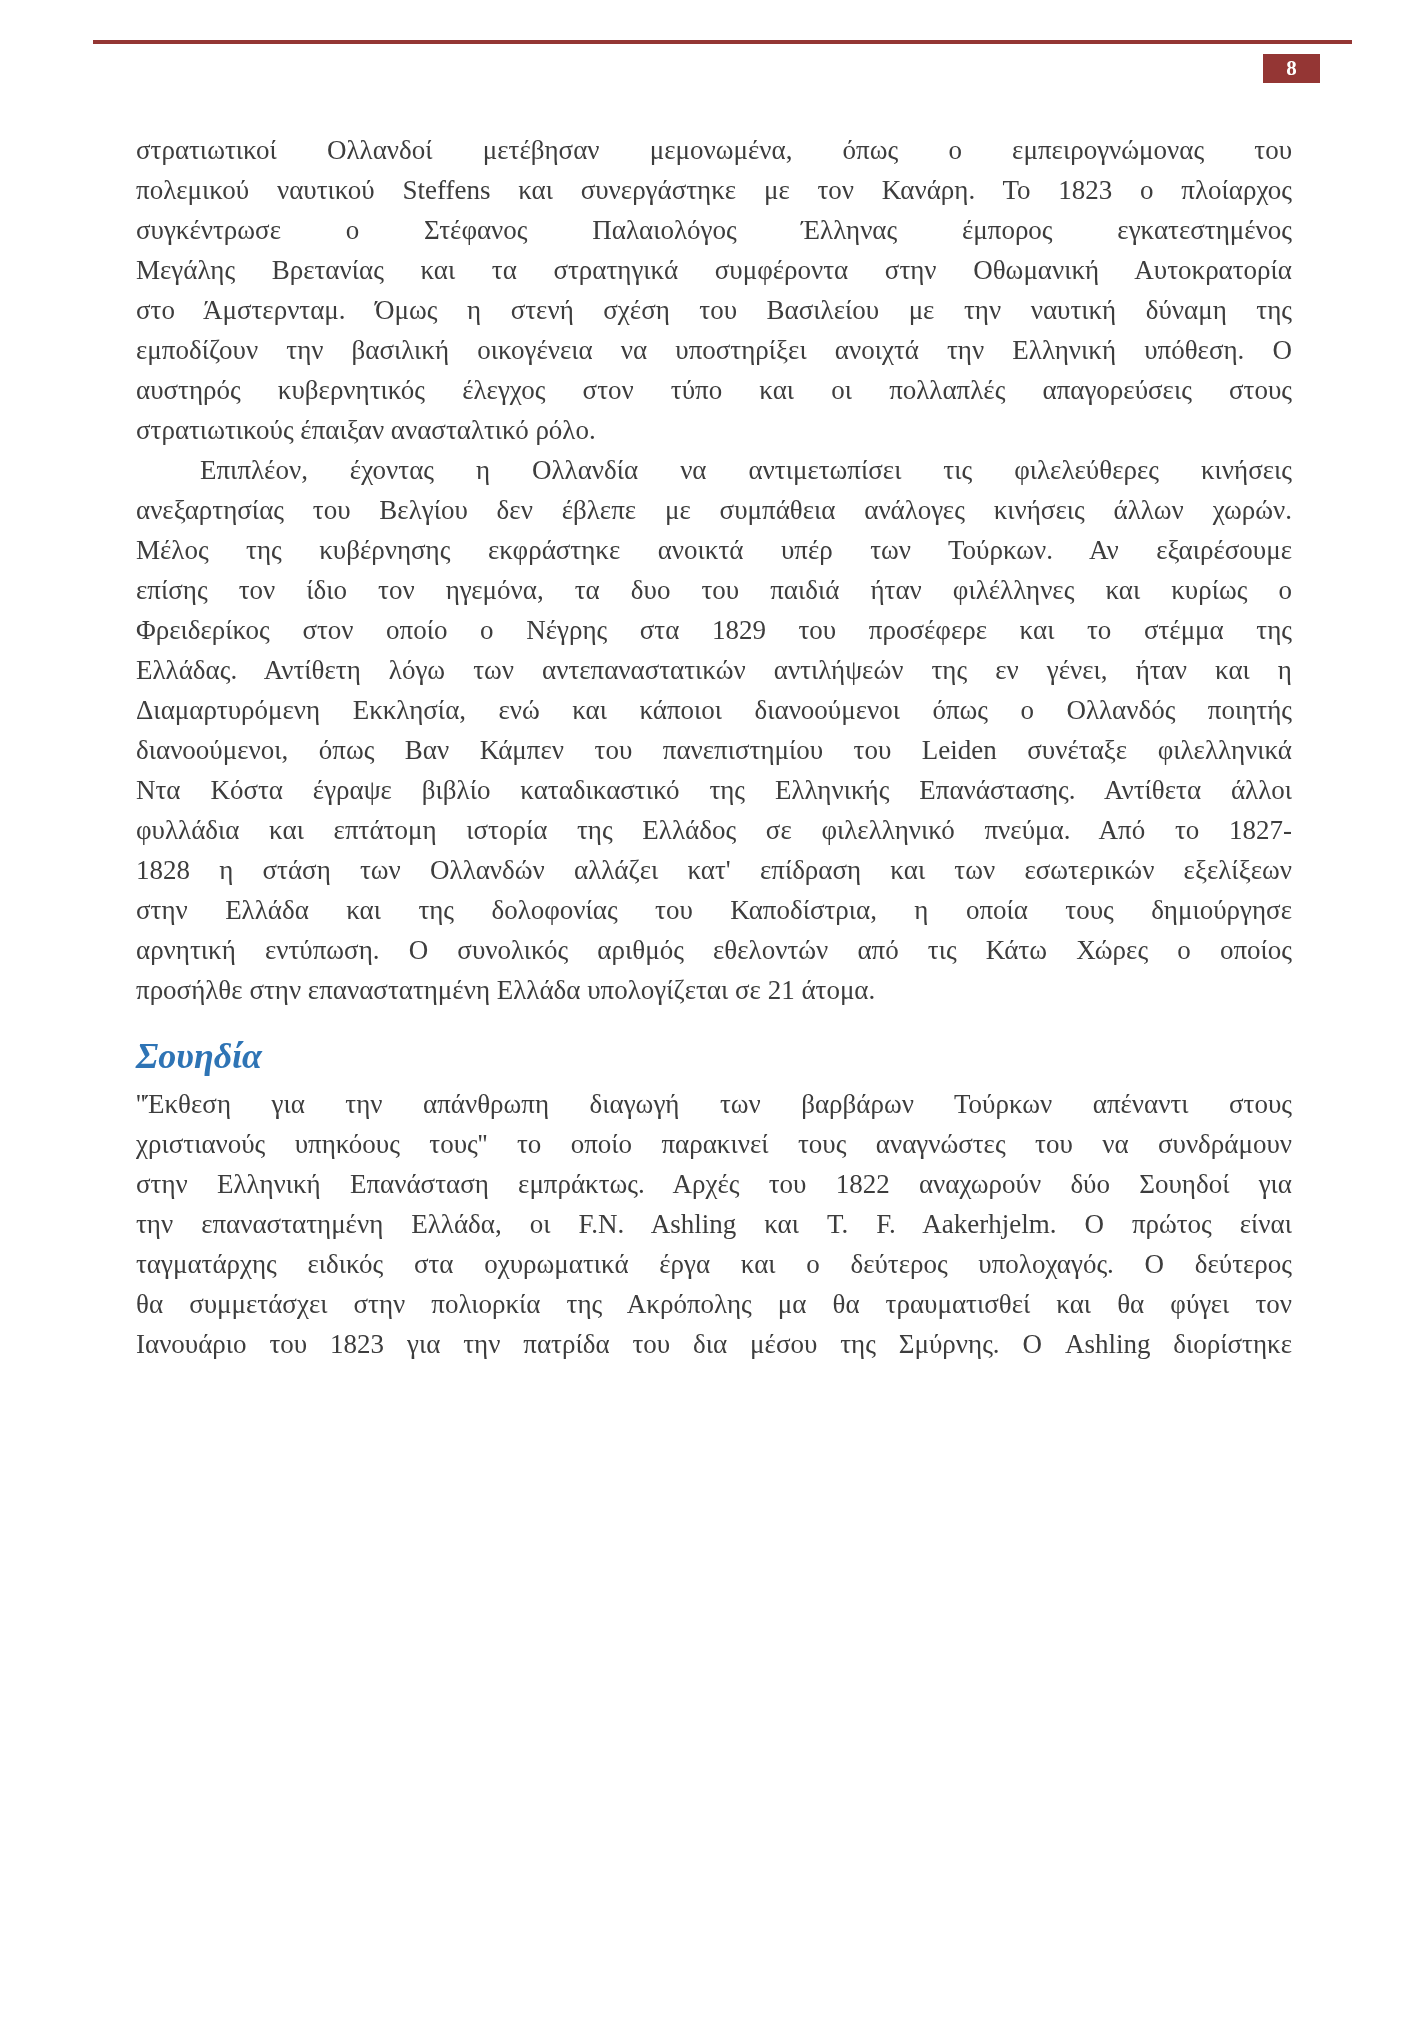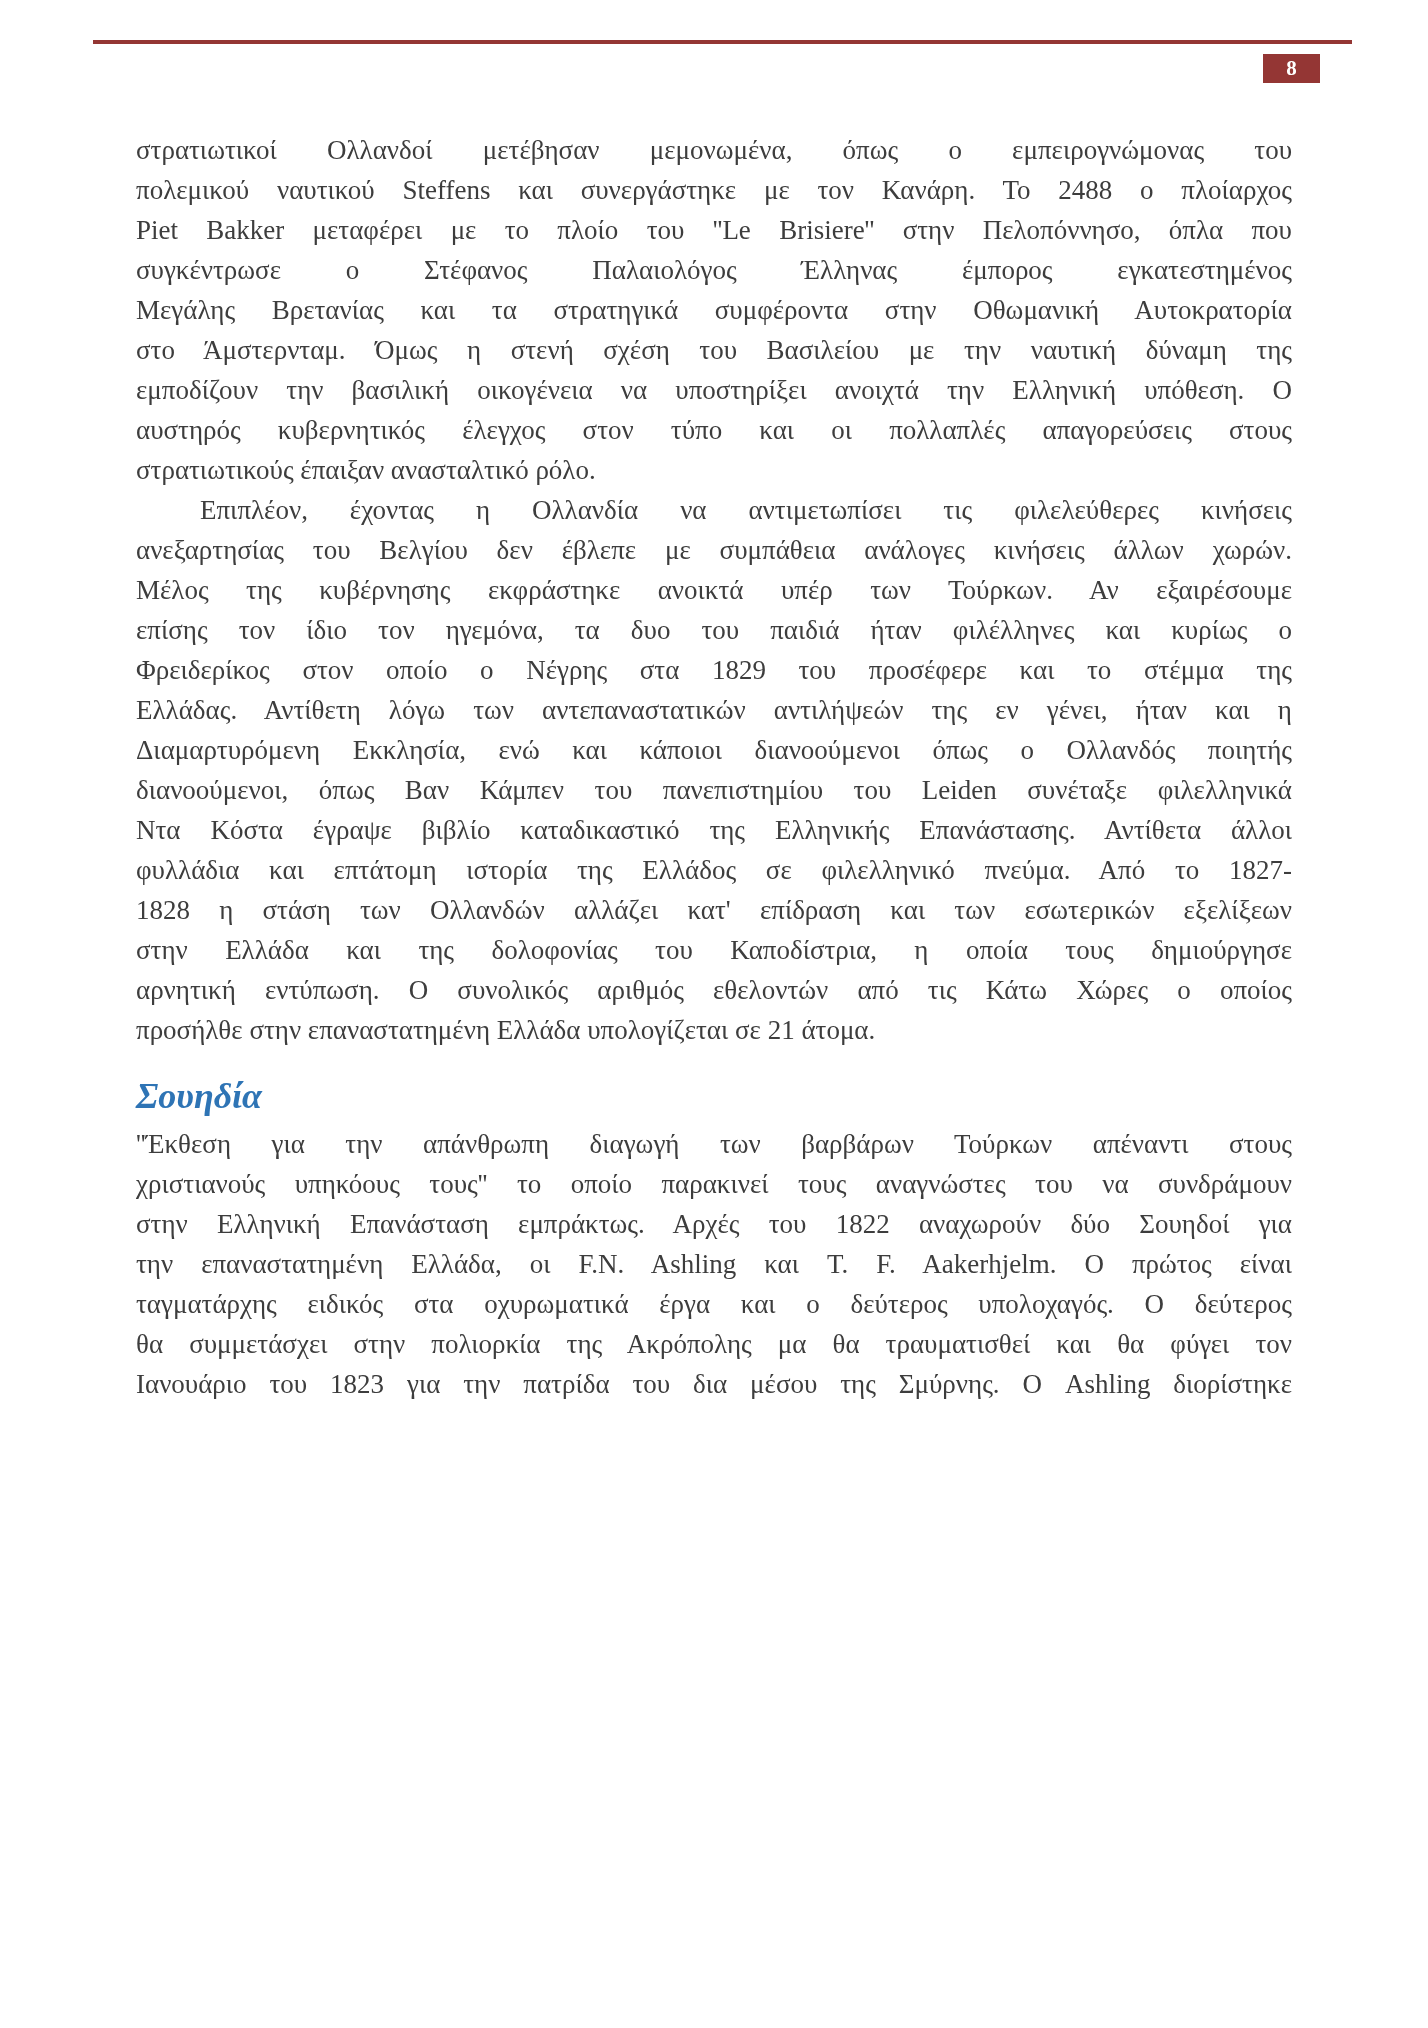--- a/index.html
+++ b/index.html
@@ -63,22 +63,21 @@
 <body>
 
 <div class="page">
   <div class="header-rule"></div>
   <div class="page-number-box">
     <span>8</span>
   </div>
   <div class="document-body">
       <div class="paragraph">
         <div class="text-line">στρατιωτικοί Ολλανδοί μετέβησαν μεμονωμένα, όπως ο εμπειρογνώμονας του</div>
-        <div class="text-line">πολεμικού ναυτικού Steffens και συνεργάστηκε με τον Κανάρη. Το 2488 ο πλοίαρχος</div>
-        <div class="text-line">Piet Bakker μεταφέρει με το πλοίο του ''Le Brisiere'' στην Πελοπόννησο, όπλα που</div>
+        <div class="text-line">πολεμικού ναυτικού Steffens και συνεργάστηκε με τον Κανάρη. Το 1823 ο πλοίαρχος</div>
         <div class="text-line">συγκέντρωσε ο Στέφανος Παλαιολόγος Έλληνας έμπορος εγκατεστημένος</div>
         <div class="text-line">Μεγάλης Βρετανίας και τα στρατηγικά συμφέροντα στην Οθωμανική Αυτοκρατορία</div>
         <div class="text-line">στο Άμστερνταμ. Όμως η στενή σχέση του Βασιλείου με την ναυτική δύναμη της</div>
         <div class="text-line">εμποδίζουν την βασιλική οικογένεια να υποστηρίξει ανοιχτά την Ελληνική υπόθεση. Ο</div>
         <div class="text-line">αυστηρός κυβερνητικός έλεγχος στον τύπο και οι πολλαπλές απαγορεύσεις στους</div>
         <div class="text-line para-end">στρατιωτικούς έπαιξαν ανασταλτικό ρόλο.</div>
       </div>
       <div class="paragraph">
         <div class="text-line first-indent">Επιπλέον, έχοντας η Ολλανδία να αντιμετωπίσει τις φιλελεύθερες κινήσεις</div>
         <div class="text-line">ανεξαρτησίας του Βελγίου δεν έβλεπε με συμπάθεια ανάλογες κινήσεις άλλων χωρών.</div>

